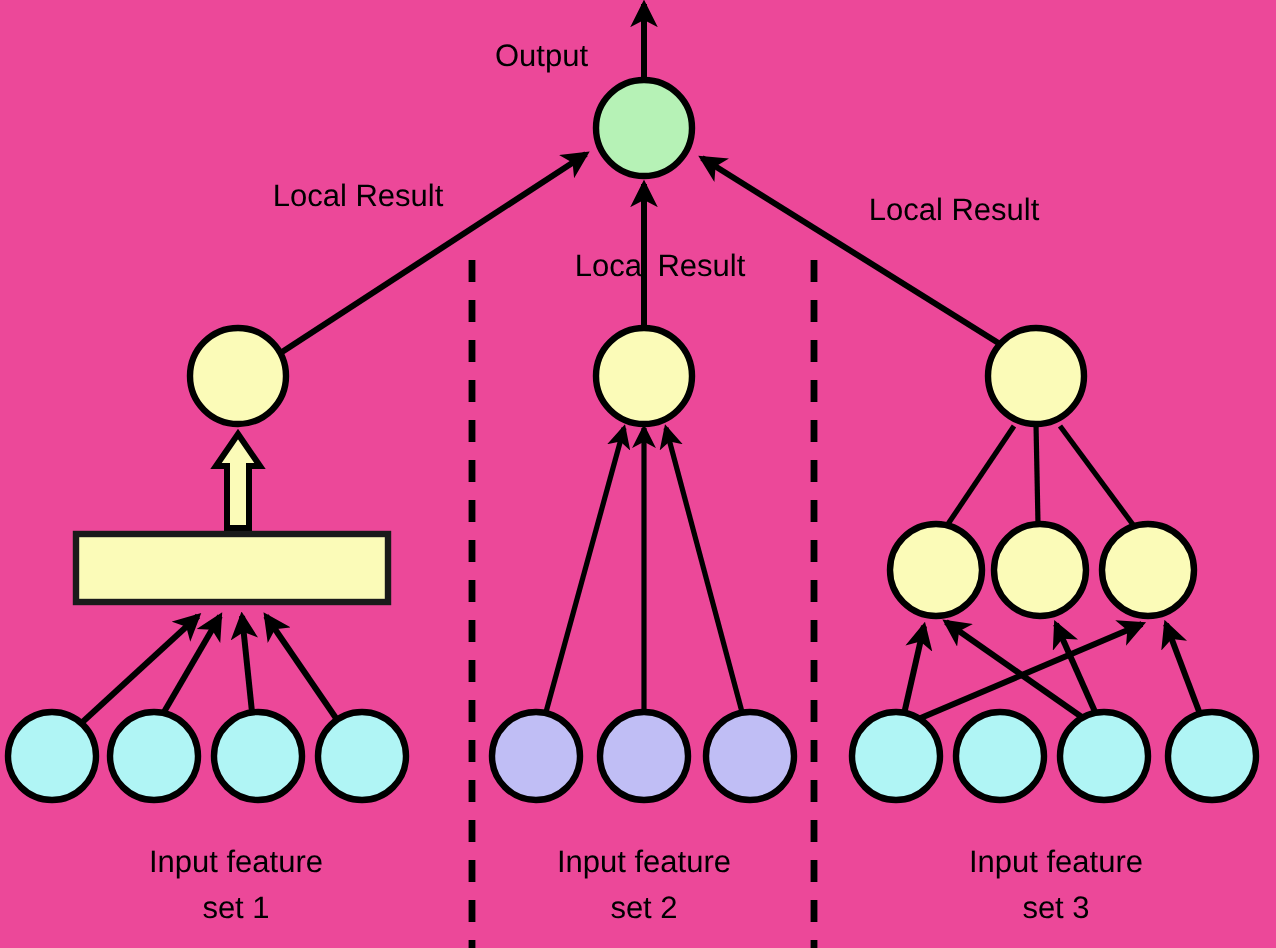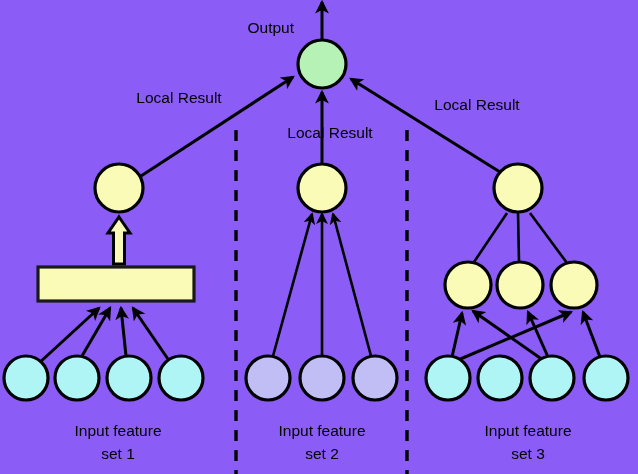--- a/index.html
+++ b/index.html
@@ -7,21 +7,21 @@
     padding: 0;
     background: #ffffff;
   }
   body {
     font-family: "Liberation Sans", sans-serif;
   }
   #diagram-root {
     position: relative;
     width: 638px;
     height: 474px;
-    background: #8b5cf6;
+    background: #ec4899;
     overflow: hidden;
   }
   #diagram-svg {
     position: absolute;
     top: 0;
     left: 0;
     width: 638px;
     height: 474px;
   }
   .node-circle {

